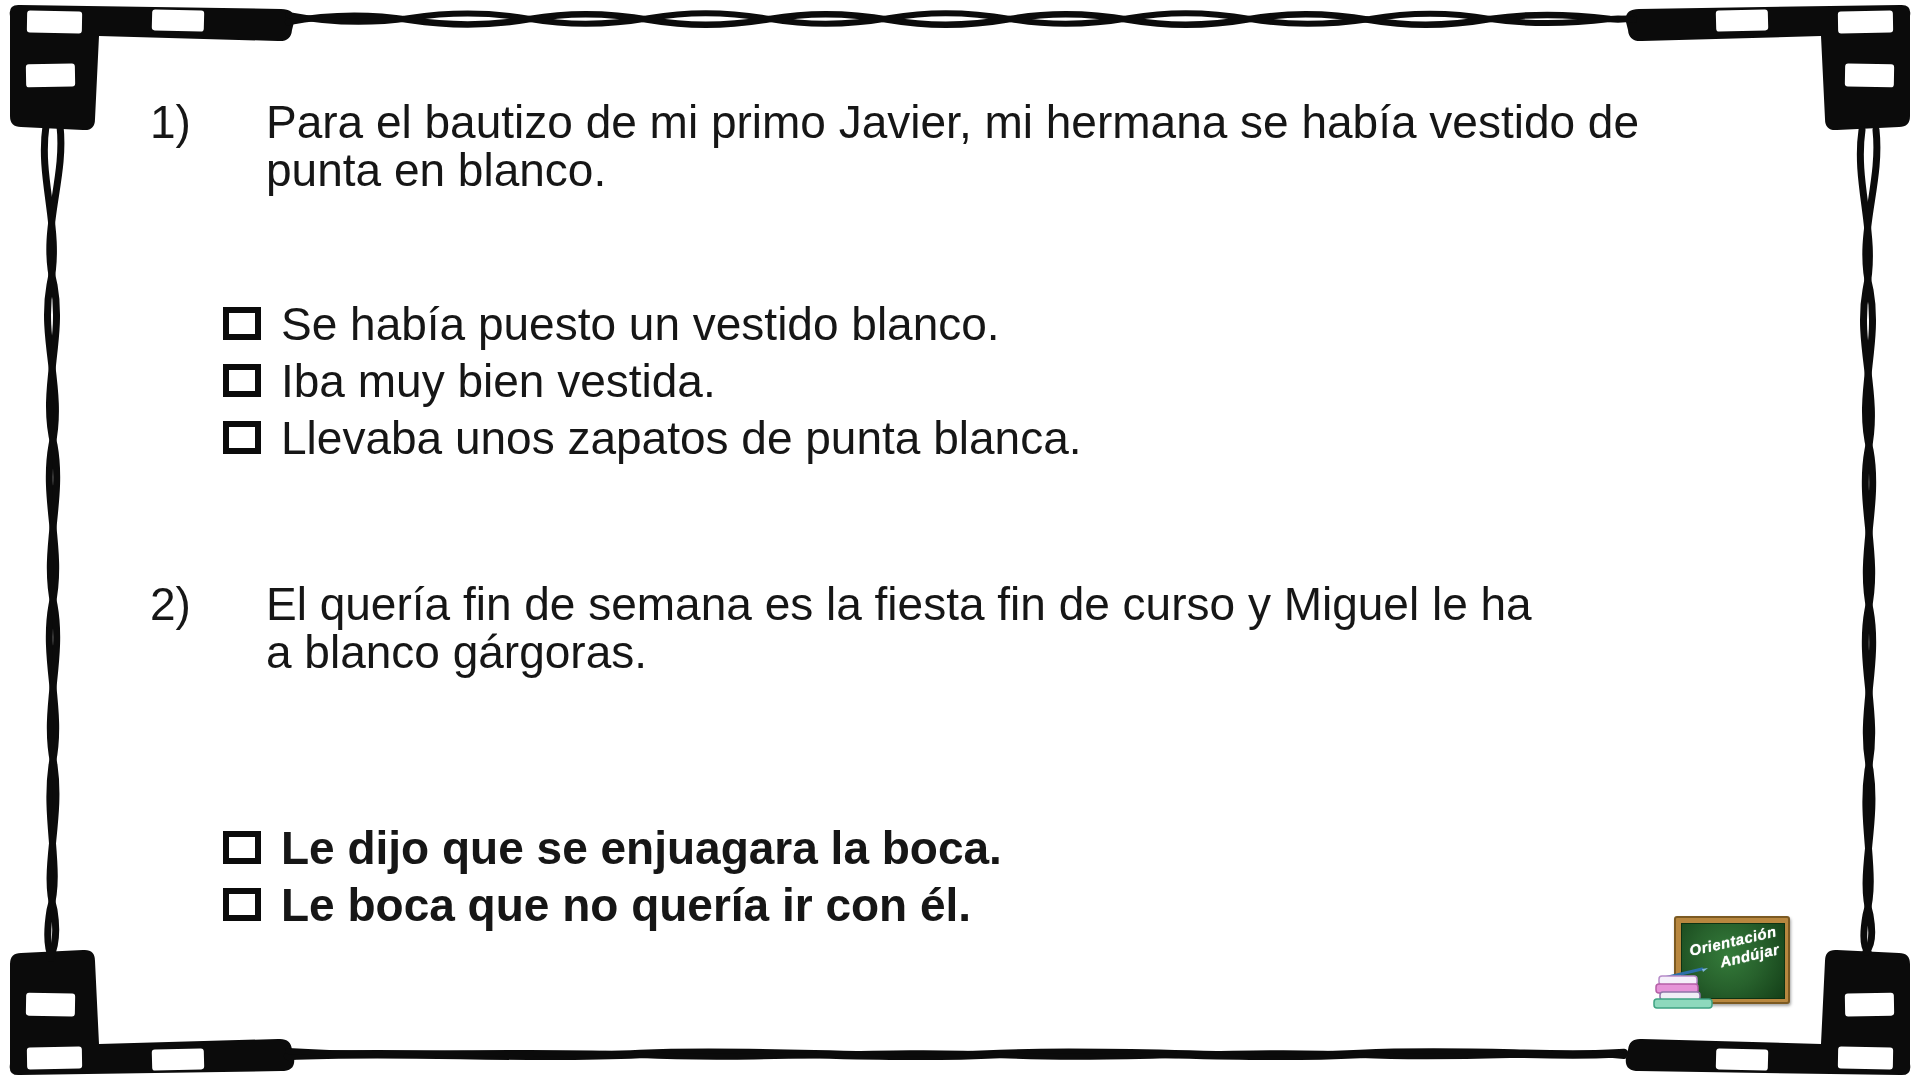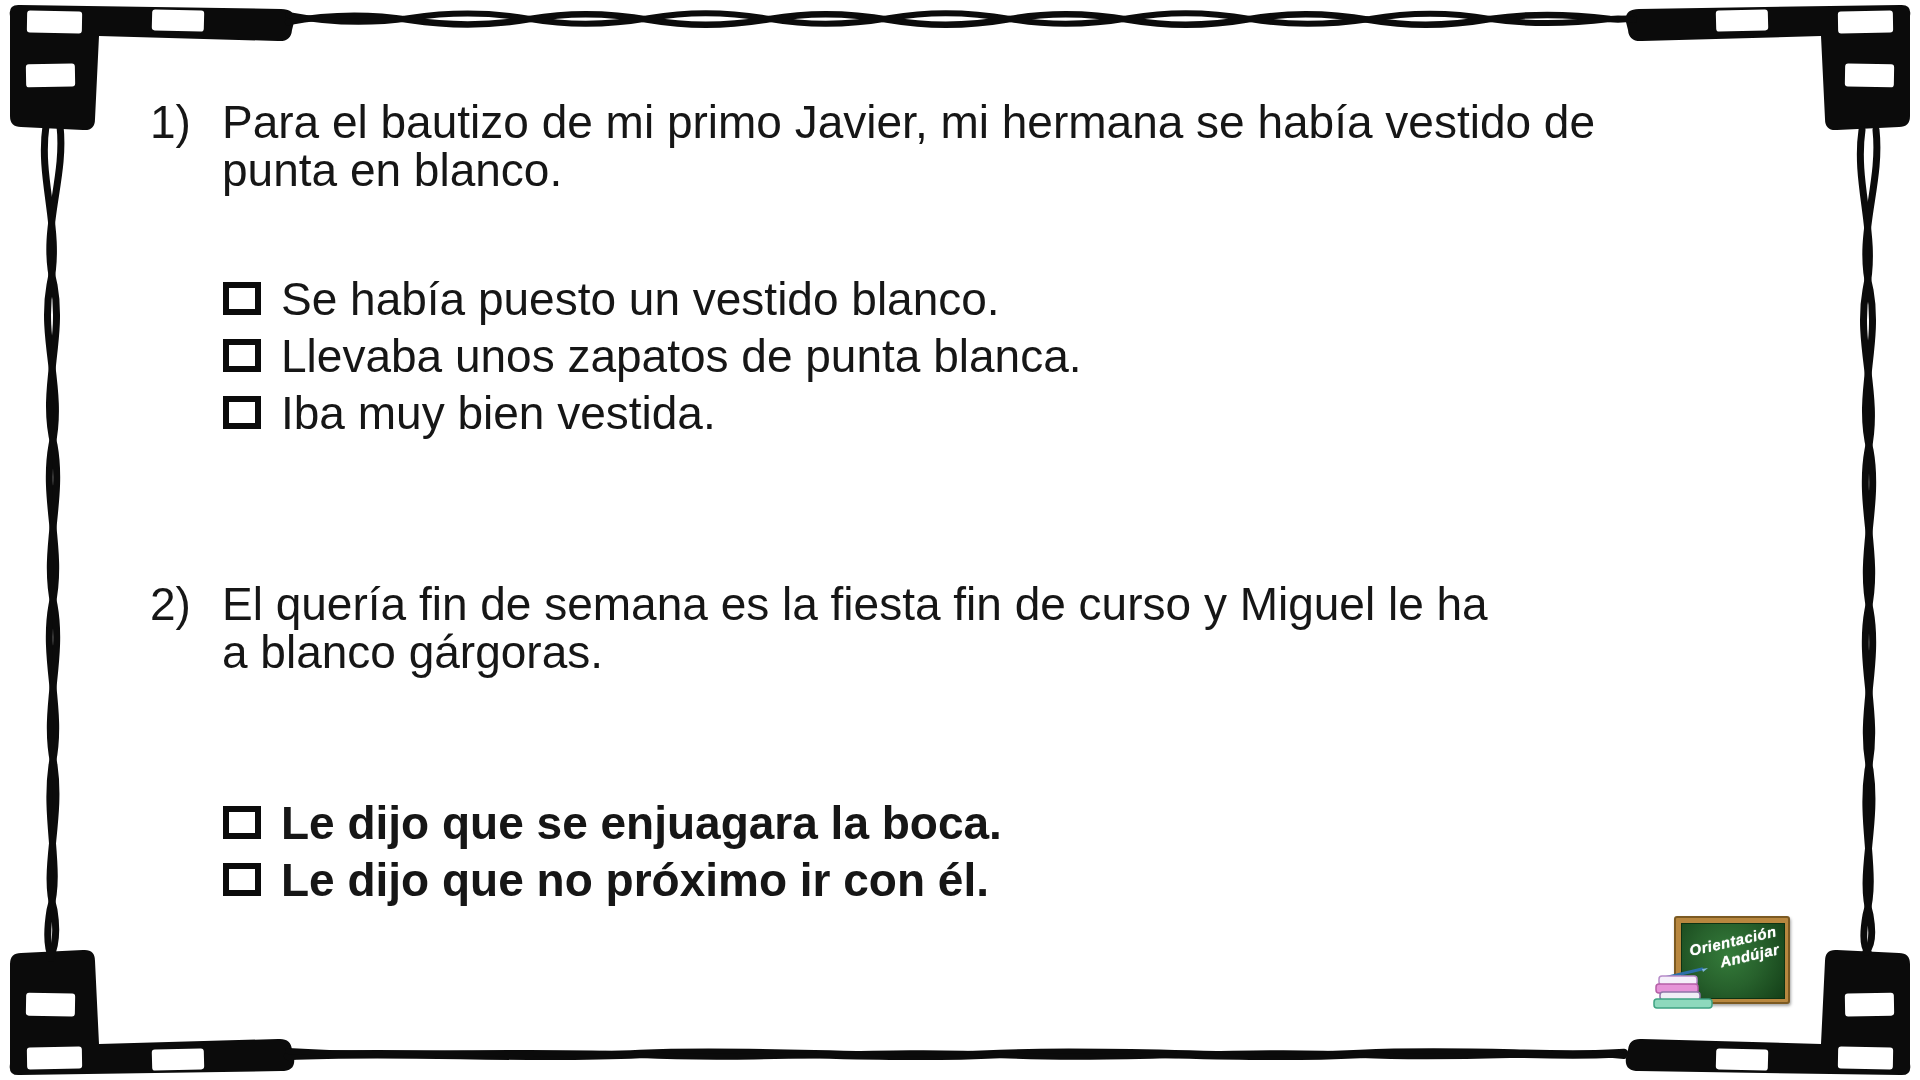--- a/index.html
+++ b/index.html
@@ -7,25 +7,25 @@
     position:relative;width:1920px;height:1080px;overflow:hidden;
     background:#ffffff;
     font-family:"Liberation Sans", sans-serif;
     color:#161616;
   }
   .frame-svg{position:absolute;left:0;top:0;width:1920px;height:1080px;}
 
   
   .question{position:absolute;display:flex;font-size:46px;line-height:48px;}
   .qnum{flex:none;width:72px;}
-  .qlines{flex:1;}
+  .qlines{flex:1;margin-left:44px;}
   .qline{white-space:nowrap;}
   .idiom{}
 
-  .options{position:absolute;}
+  .options{position:absolute;margin-top:25px;}
   .opt{display:flex;align-items:center;height:57px;}
   .cbx{
     flex:none;display:inline-block;
     width:26px;height:21px;
     border:6px solid #0b0b0b;
     margin-right:20px;
     background:#ffffff;
   }
   .opt-label{font-size:46px;white-space:nowrap;}
 
@@ -98,44 +98,44 @@
       </div>
   </section>
 
   <section class="options" style="left:223px;top:270px;">
       <div class="opt">
         <span class="cbx"></span>
         <span class="opt-label">Se había puesto un vestido blanco.</span>
       </div>
       <div class="opt">
         <span class="cbx"></span>
-        <span class="opt-label">Llevaba unos zapatos de punta blanca.</span>
+        <span class="opt-label">Iba muy bien vestida.</span>
       </div>
       <div class="opt">
         <span class="cbx"></span>
-        <span class="opt-label">Iba muy bien vestida.</span>
+        <span class="opt-label">Llevaba unos zapatos de punta blanca.</span>
       </div>
     </section>
 
   <section class="question" style="left:150px;top:580px;">
     <span class="qnum">2)</span>
     <div class="qlines">
         <div class="qline"><span class="">El quería fin de semana es la fiesta fin de curso y Miguel le ha</span></div>
         <div class="qline"><span class="idiom">a blanco gárgoras</span><span class="">.</span></div>
       </div>
   </section>
 
   <section class="options" style="left:223px;top:794px;font-weight:bold;">
       <div class="opt">
         <span class="cbx"></span>
         <span class="opt-label">Le dijo que se enjuagara la boca.</span>
       </div>
       <div class="opt">
         <span class="cbx"></span>
-        <span class="opt-label">Le dijo que no próximo ir con él.</span>
+        <span class="opt-label">Le boca que no quería ir con él.</span>
       </div>
     </section>
 
   <div class="logo">
     <div class="board">
       <div class="board-surface">
         <div class="board-text">
           <span>Orientación</span>
           <span class="board-line2">Andújar</span>
         </div>

